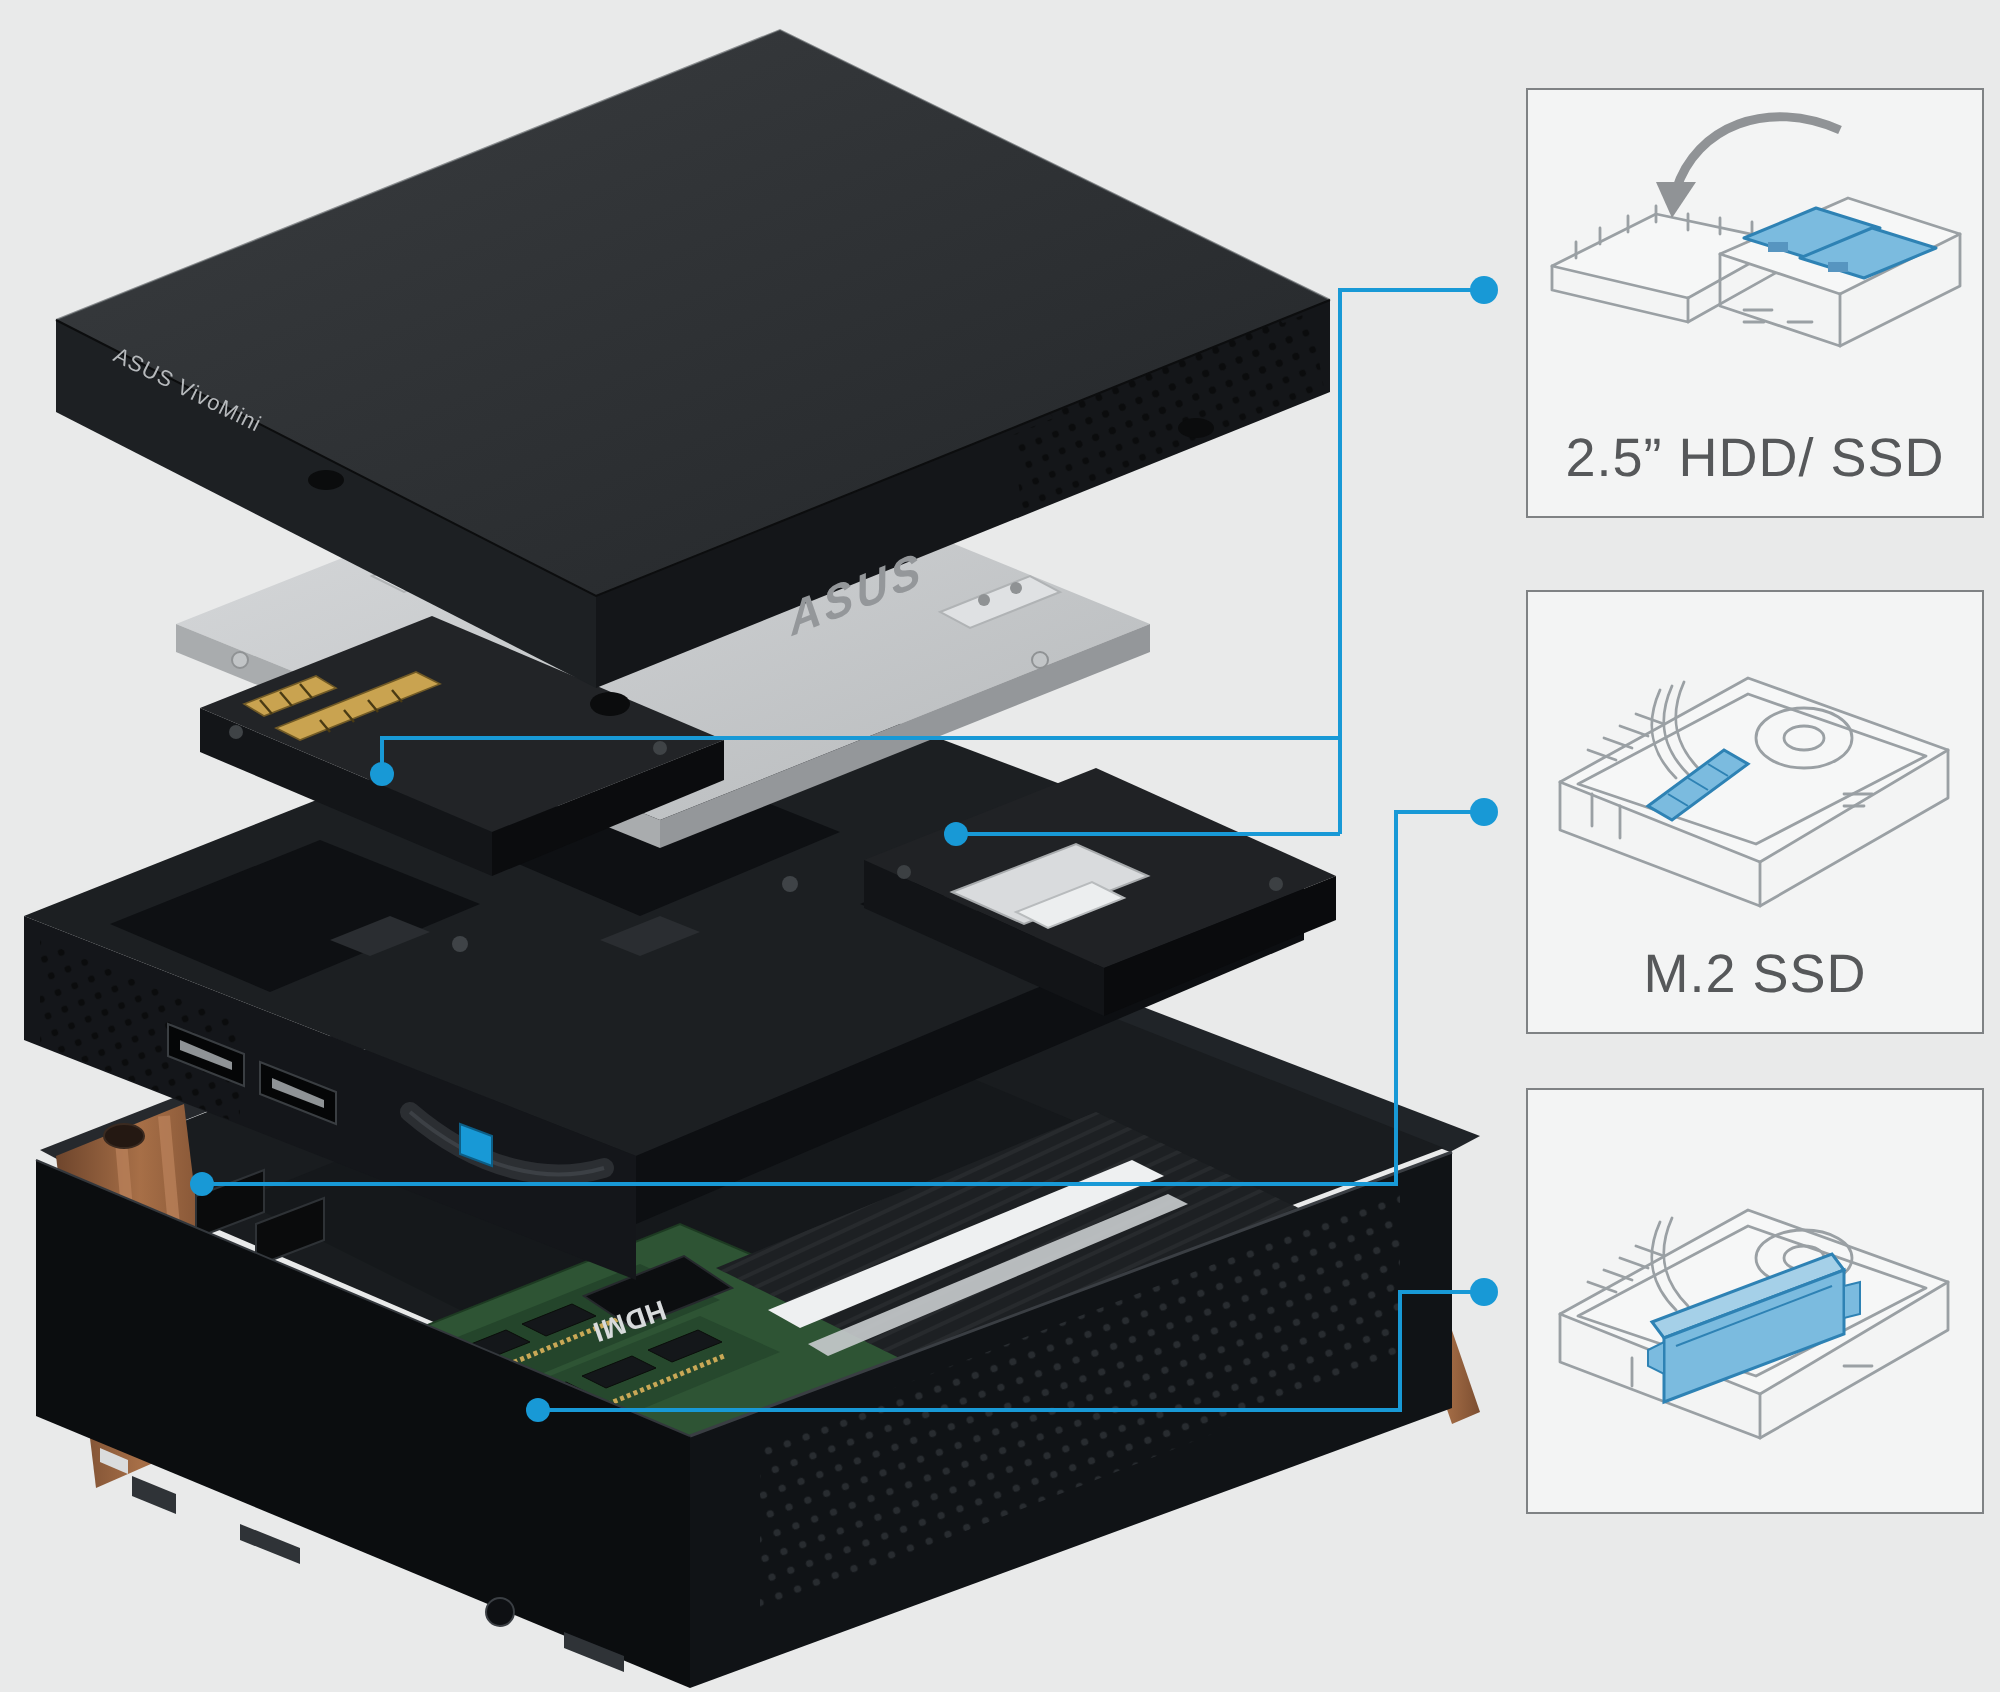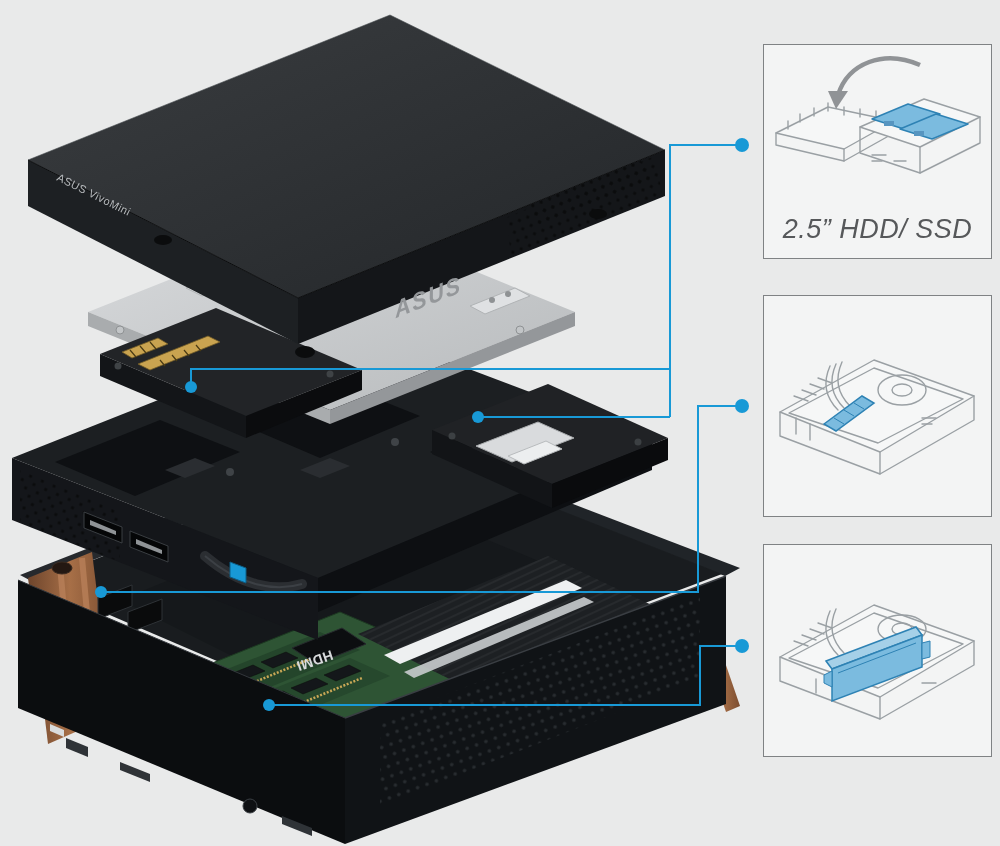--- a/index.html
+++ b/index.html
@@ -4,21 +4,21 @@
 <style>
   html,body{margin:0;padding:0;}
   body{font-family:"Liberation Sans",sans-serif;background:#dcdddd;}
   .stage{position:relative;width:1000px;height:846px;background:#e9eaea;overflow:hidden;margin:0 auto;}
   .device-svg{position:absolute;left:0;top:0;}
   .connector-svg{position:absolute;left:0;top:0;pointer-events:none;}
   .callout{position:absolute;left:763px;width:229px;background:#f3f4f4;border:1px solid #7f8284;
            box-sizing:border-box;display:flex;flex-direction:column;align-items:center;justify-content:flex-end;}
   .callout-illustration{flex:1 1 auto;display:flex;align-items:center;justify-content:center;width:100%;}
   .callout-label{flex:0 0 auto;font-size:27px;font-weight:400;letter-spacing:0.5px;color:#56585a;
-                 padding-bottom:13px;white-space:pre;line-height:1.1;font-style:italic;}
+                 padding-bottom:13px;white-space:pre;line-height:1.1;}
   #callout-hdd{top:44px;height:215px;}
   #callout-m2{top:295px;height:222px;}
   #callout-ram{top:544px;height:213px;}
   .sketch{stroke:#9aa0a4;stroke-width:1.4;fill:none;stroke-linejoin:round;stroke-linecap:round;}
   .sketch-fill{fill:#f6f7f7;}
 </style>
 </head>
 <body>
 
 <div class="stage">
@@ -279,20 +279,21 @@
           <path d="M58,40 C50,58 54,72 66,84 M64,38 C56,56 60,70 72,82 M70,36 C62,54 66,68 78,80"></path>
           <path d="M24,92 v16 M38,98 v16"></path>
           <path d="M150,92 h14 M150,98 h10"></path>
         </g>
         <g>
           <polygon points="52,98 90,70 102,77 64,105" fill="#7bbbdf" stroke="#2e82b4" stroke-width="1.5"></polygon>
           <path d="M62,92 l10,6 M72,84 l10,6 M82,77 l10,6" stroke="#2e82b4"></path>
         </g>
       </svg>
     </div>
+    <div class="callout-label">M.2 SSD</div>
   </div>
 
   <div class="callout" id="callout-ram">
     <div class="callout-illustration">
       <svg width="212" height="160" viewBox="0 0 212 160">
         <g class="sketch">
           <polygon class="sketch-fill" points="8,86 102,34 202,70 108,126"></polygon>
           <polygon points="17,87 102,42 191,73 106,117"></polygon>
           <polyline points="8,86 8,110 108,148 108,126"></polyline>
           <polyline points="202,70 202,94 108,148"></polyline>

